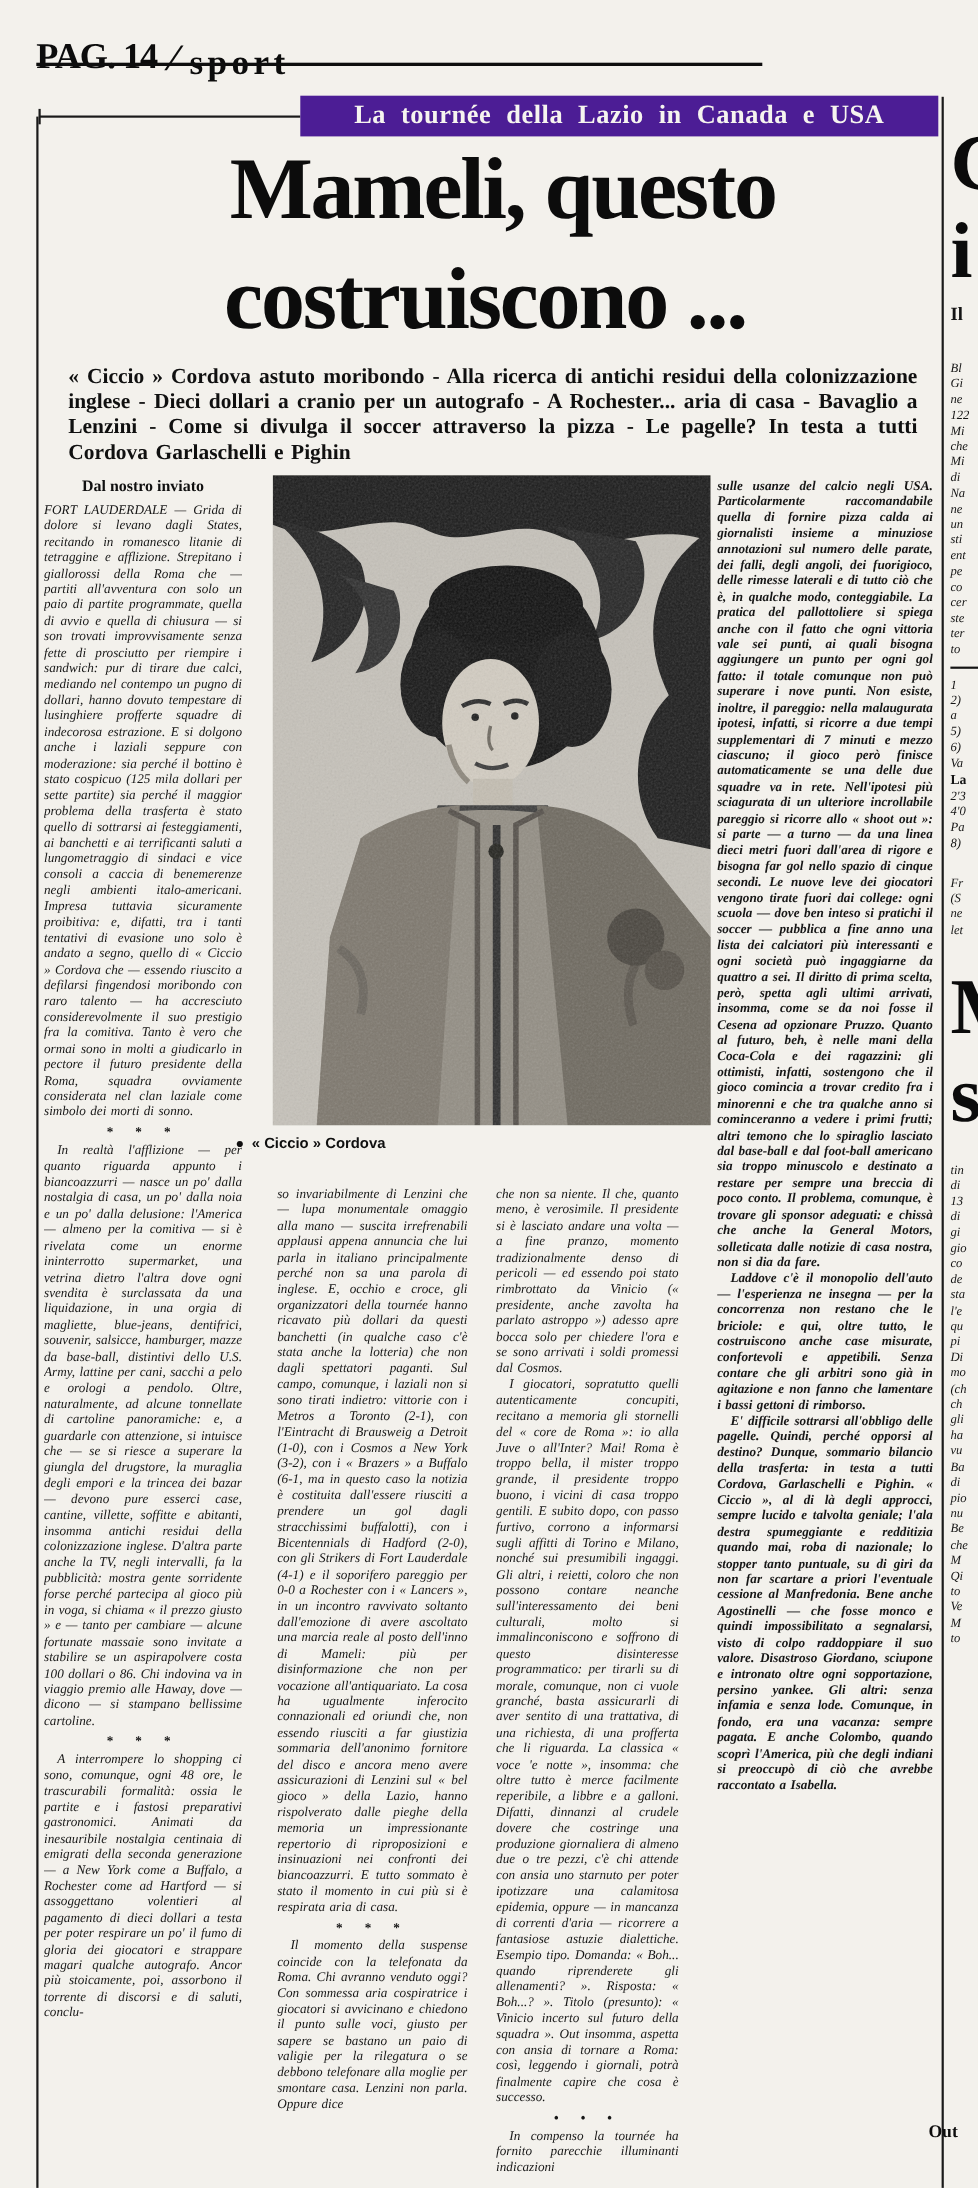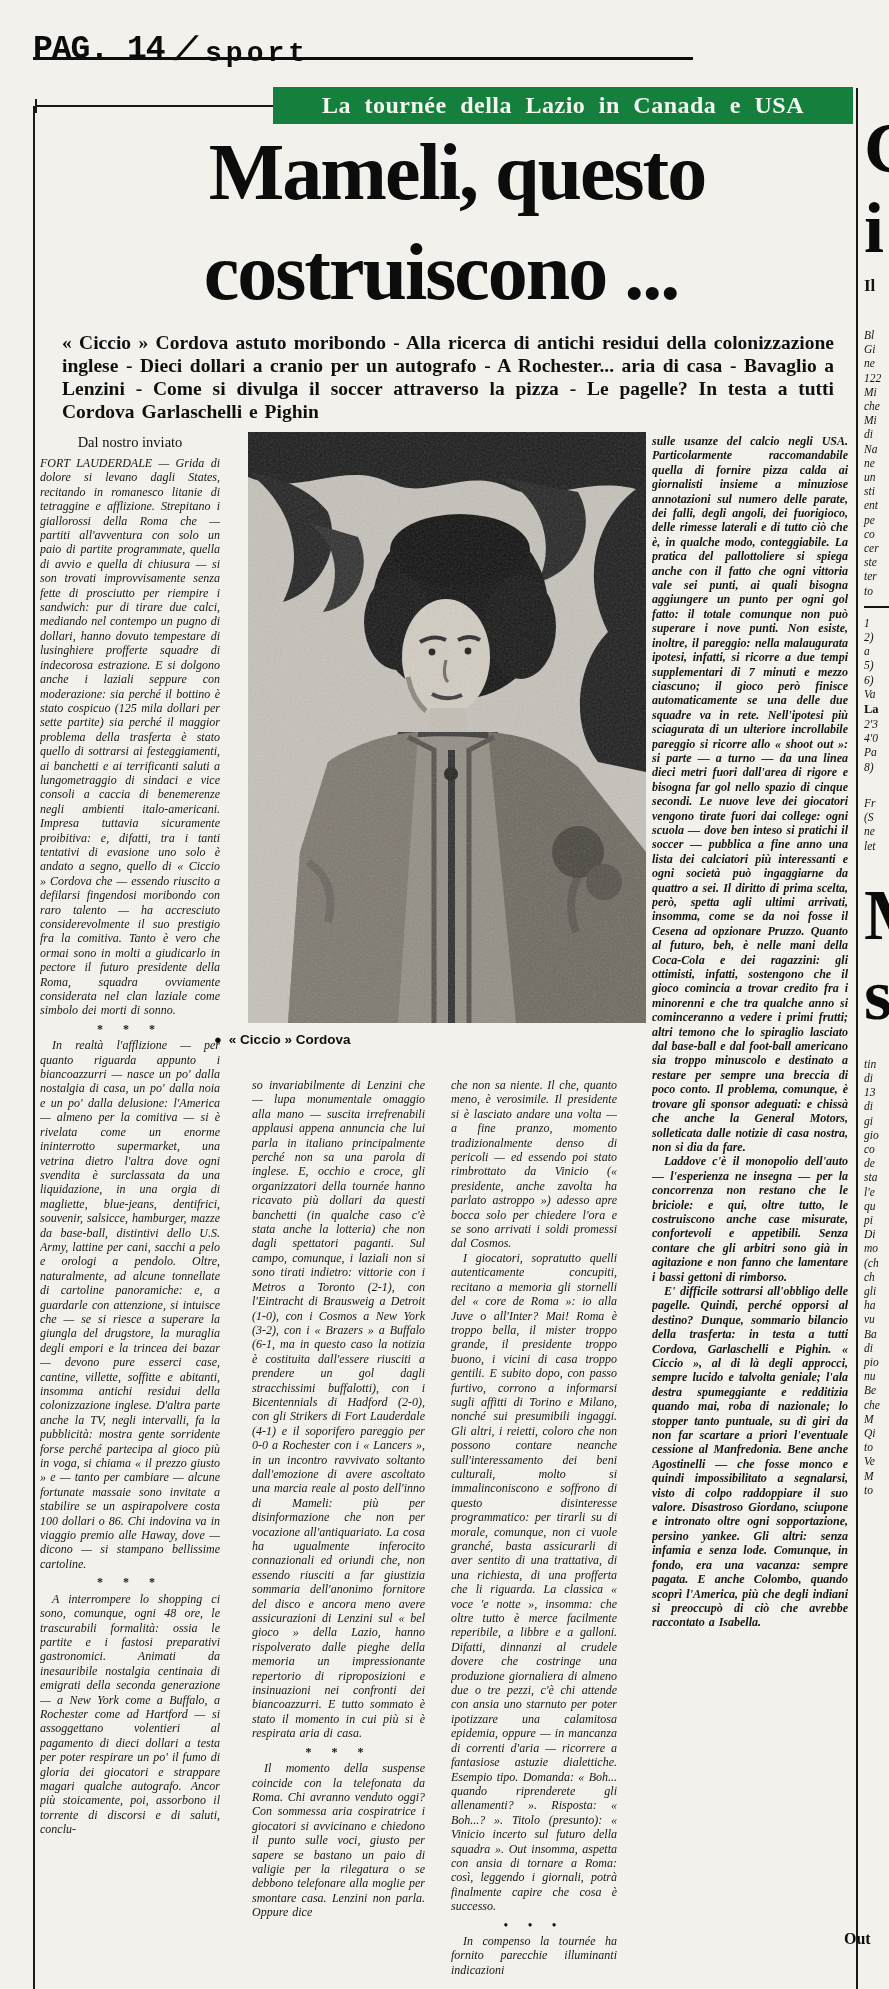--- a/index.html
+++ b/index.html
@@ -4,50 +4,50 @@
 <style>
   html,body{margin:0;padding:0;}
   body{
     width:889px;height:1989px;position:relative;overflow:hidden;
     background:#f3f1ec;color:#141414;
     font-family:"Liberation Serif","DejaVu Serif",serif;
   }
   .abs{position:absolute;}
   
   .masthead{left:33px;top:6px;display:flex;align-items:flex-end;gap:10px;
-    font-family:Liberation Mono, monospace;color:#0c0c0c;}
+    font-family:Liberation Serif, serif;color:#0c0c0c;}
   .pagnum{font-weight:bold;font-size:33px;letter-spacing:-1px;}
   .slash{font-size:34px;font-weight:bold;transform:skewX(-18deg);line-height:1;}
-  .section{font-weight:bold;font-size:28px;letter-spacing:4px;line-height:.95;margin-top:35px;}
+  .section{font-weight:bold;font-size:32px;letter-spacing:4px;line-height:.95;margin-top:35px;}
   .head-rule{left:33px;top:57px;width:660px;height:3px;background:#0e0e0e;}
   
   .frame-left{left:33px;top:106px;width:2px;height:1883px;background:#1a1a1a;}
   .frame-top{left:36px;top:105px;width:237px;height:2px;background:#1a1a1a;}
   .frame-tick{left:35px;top:99px;width:2px;height:14px;background:#1a1a1a;}
   .divider-v{left:856px;top:88px;width:2px;height:1901px;background:#1a1a1a;}
   
-  .kicker{left:273px;top:87px;width:580px;height:37px;background:#15803d;color:#f6f4ef;
+  .kicker{left:273px;top:87px;width:580px;height:37px;background:#4c1d95;color:#f6f4ef;
     display:flex;align-items:center;justify-content:center;
     font-weight:bold;font-size:24px;word-spacing:7px;letter-spacing:.5px;text-align:center;}
   
   .headline{left:36px;width:810px;text-align:center;font-weight:bold;color:#0c0c0c;
     font-size:80px;line-height:1;letter-spacing:-2px;}
   .hl1{top:132px;padding-left:16px;}
   .hl2{top:232px;}
   
   .subhead{left:62px;top:331px;width:772px;font-weight:bold;font-size:19.5px;
     line-height:23px;text-align:justify;color:#101010;word-spacing:2px;}
   
   .col{font-style:italic;font-size:12px;line-height:14.4px;text-align:justify;
     color:#161616;overflow:hidden;word-spacing:1px;}
   .col .para{text-indent:12px;margin:0;}
   .col .para.no-indent{text-indent:0;}
   .col .sep{font-style:normal;text-align:center;font-weight:bold;letter-spacing:8px;
     text-indent:0;margin:4px 0 2px 0;}
-  .byline{left:40px;top:434px;width:180px;text-align:center;font-weight:normal;
+  .byline{left:40px;top:434px;width:180px;text-align:center;font-weight:bold;
     font-size:14.5px;font-style:normal;color:#101010;}
   .col1{left:40px;top:456px;width:180px;height:1528px;}
   .col2{left:252px;top:1078px;width:173px;height:908px;}
   .col3{left:451px;top:1078px;width:166px;height:908px;}
   .col4{left:652px;top:434px;width:196px;height:1492px;font-weight:bold;}
   .end-mark{left:844px;top:1930px;font-weight:bold;font-size:16px;font-style:normal;
     font-family:"Liberation Serif",serif;color:#0d0d0d;}
   
   .photo{left:248px;top:432px;width:398px;height:591px;background:#c9c5bd;}
   .photo svg{display:block;width:100%;height:100%;}

